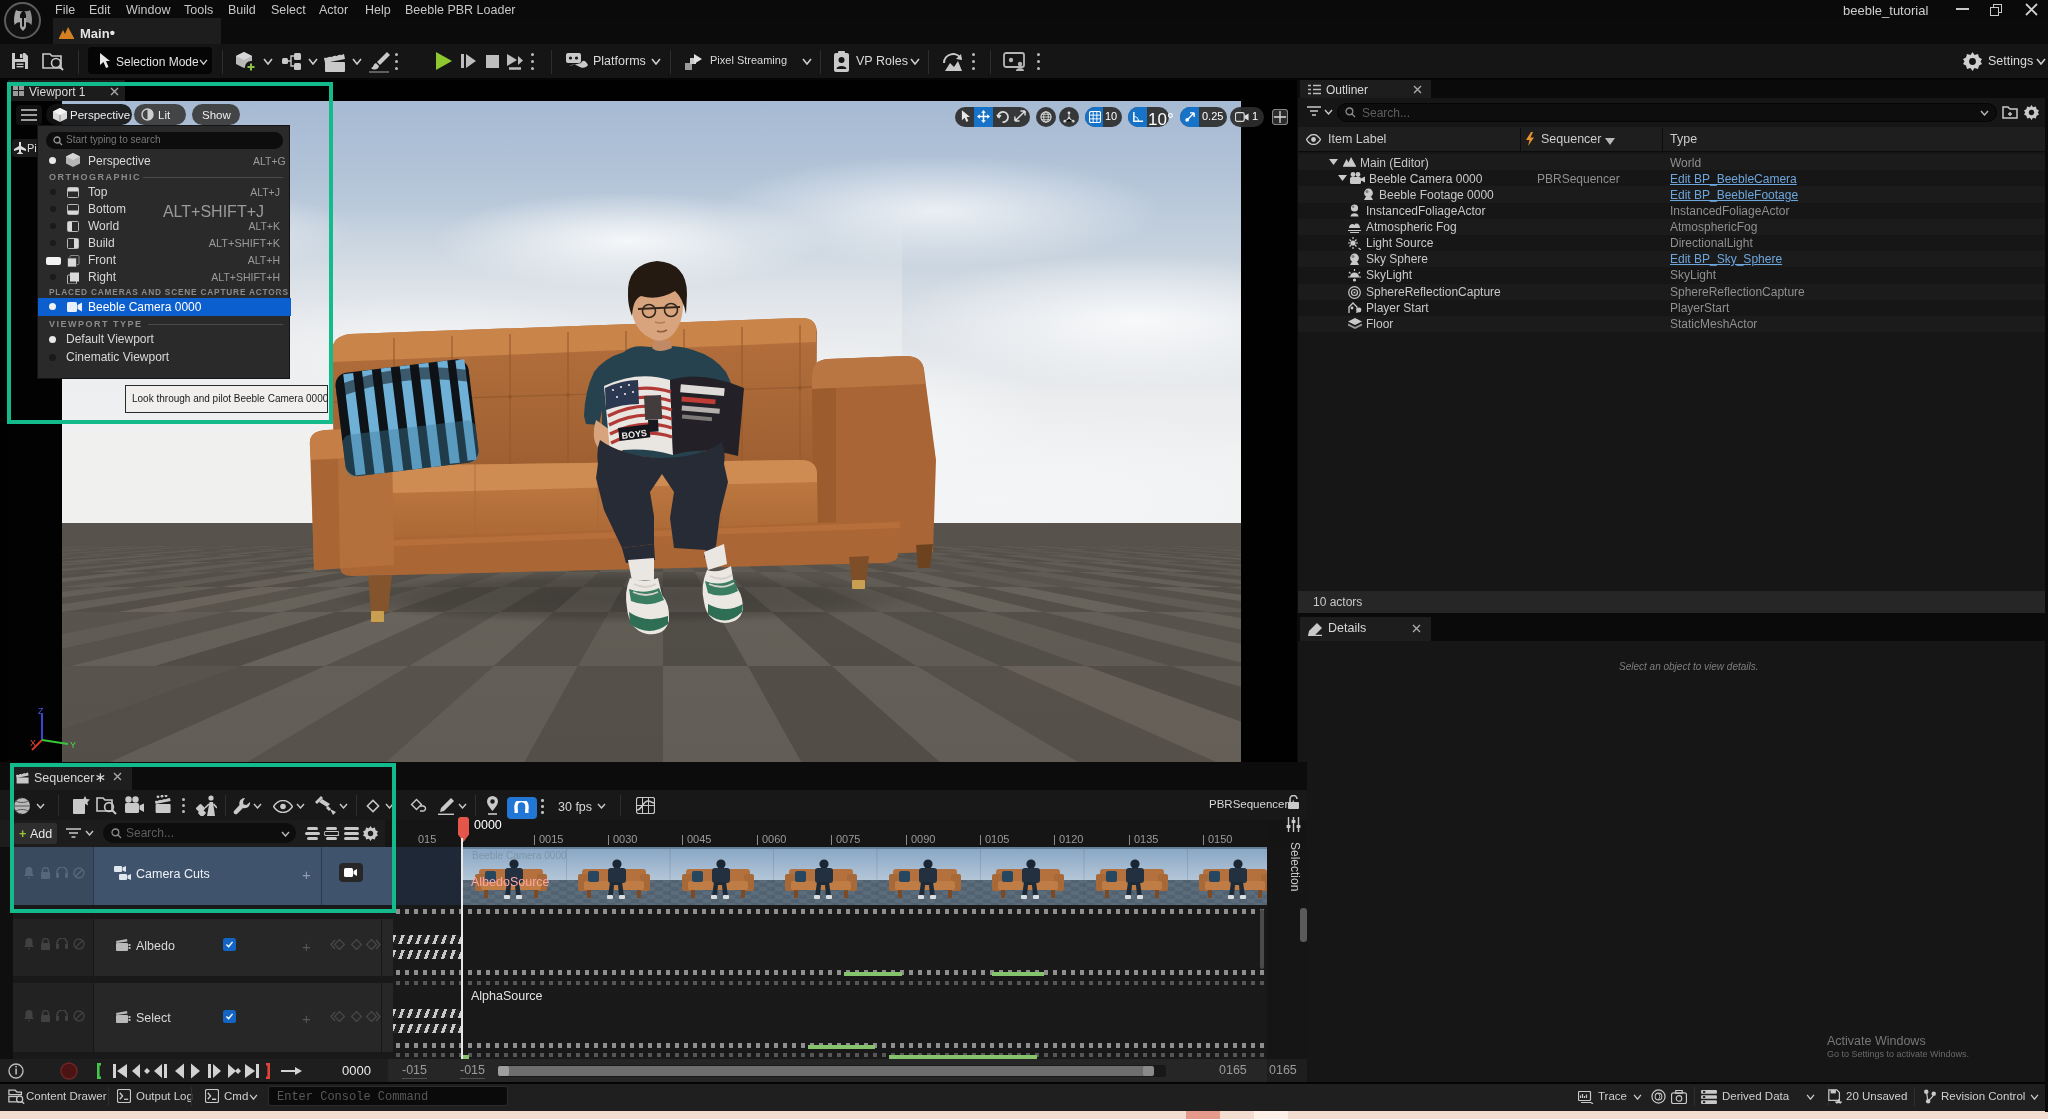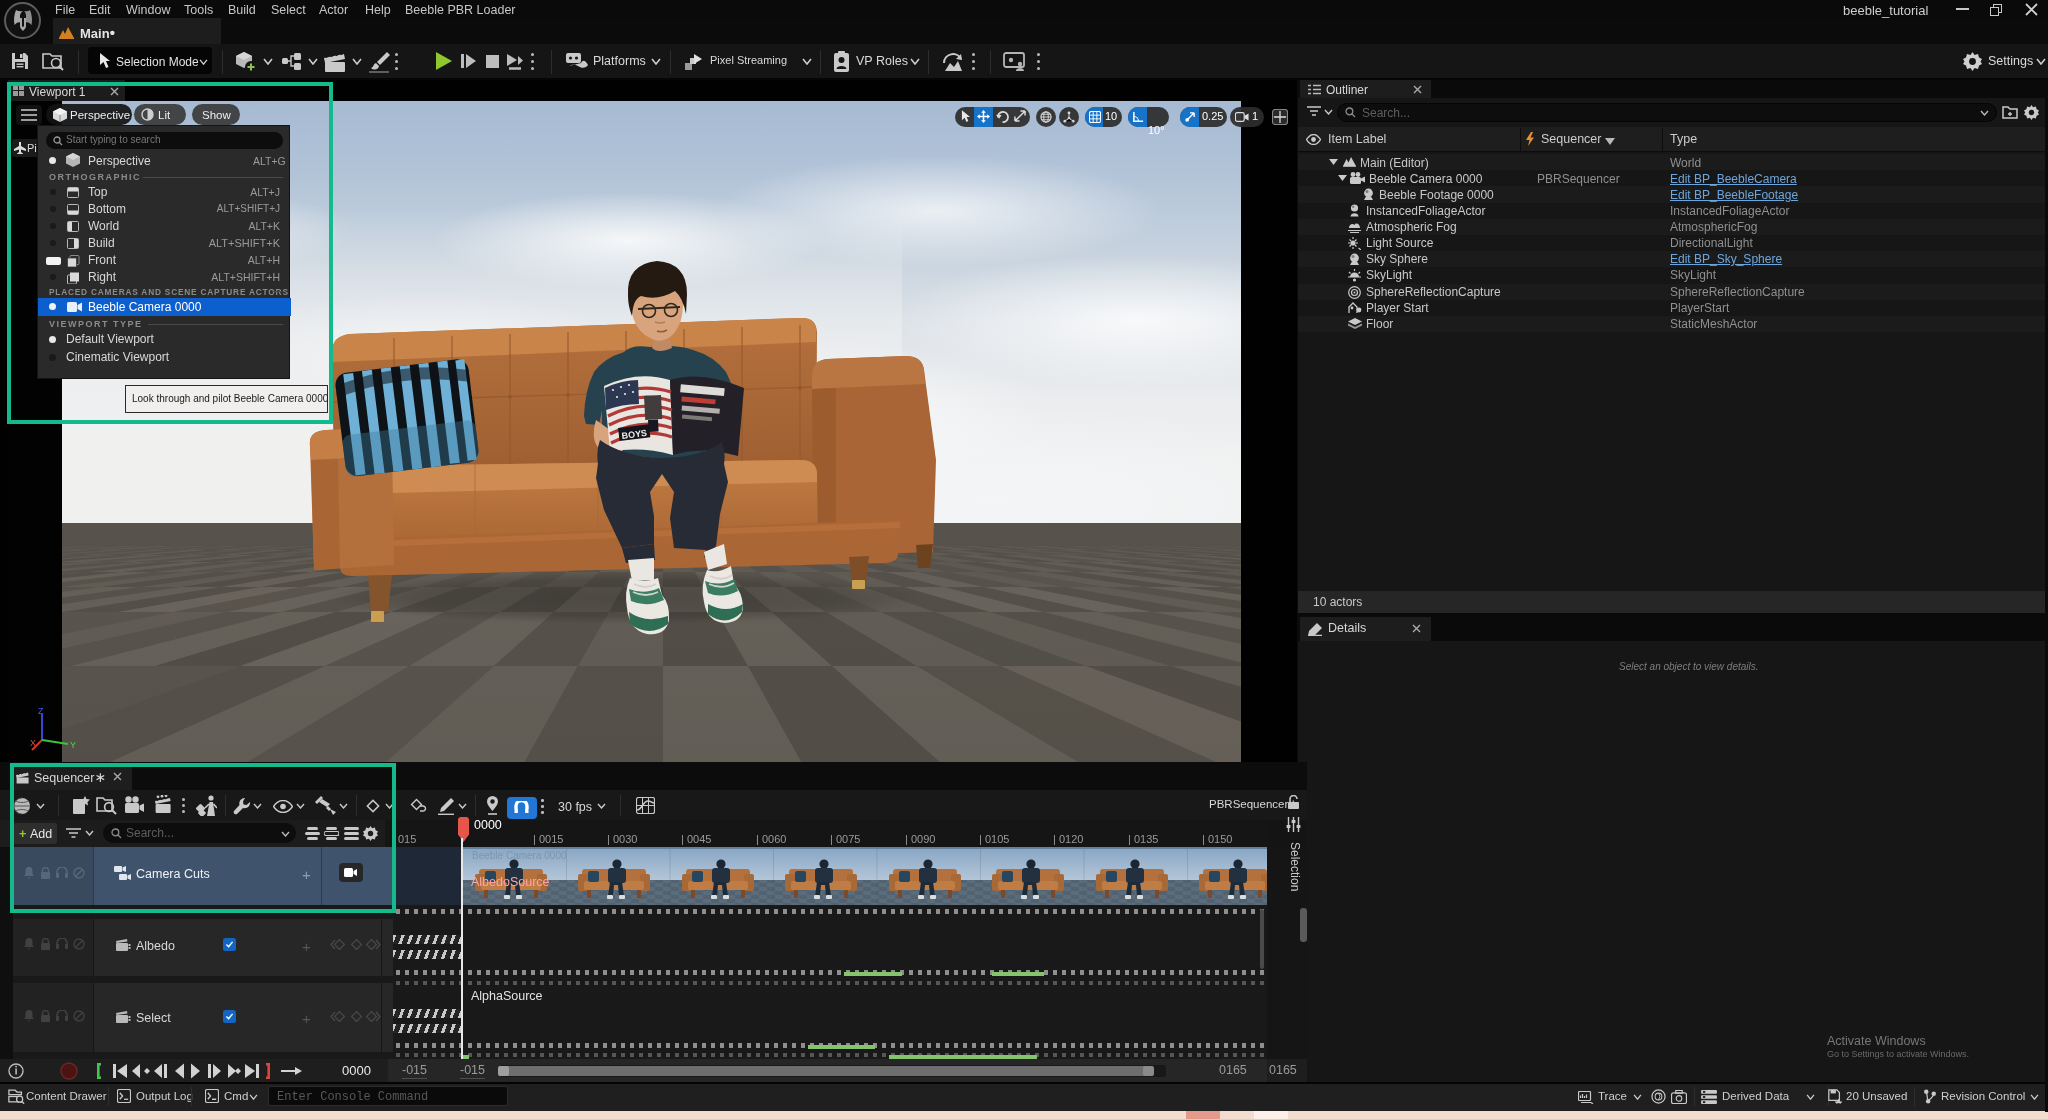--- a/index.html
+++ b/index.html
@@ -781,21 +781,21 @@
         <path d="M4.5 1 V12 M8.5 1 V12 M1 4.5 H12 M1 8.5 H12" stroke="#fff" stroke-width="1"></path>
       </svg>
 <div class="tx" style="left:1105px;top:110px;font-size:11px;color:#fff">10</div>
 <div class="a" style="left:1128px;top:107px;width:41px;height:20px;background:rgba(45,45,45,.93);border-radius:10px;overflow:hidden">
         <div class="a" style="left:0;top:0;width:19px;height:20px;background:#1673c8"></div>
       </div>
 <svg class="a" style="left:1132px;top:111px" width="12" height="12" viewBox="0 0 13 13">
         <path d="M2 1 L2 11 L12 11" stroke="#fff" stroke-width="1.6" fill="none"></path>
         <path d="M2 6 A5 5 0 0 1 7 11" stroke="#fff" stroke-width="1.2" fill="none"></path>
       </svg>
-<div class="tx" style="left:1148px;top:124px;font-size:11px;color:#fff">10°</div>
+<div class="tx" style="left:1148px;top:110px;font-size:17px;color:#fff">10°</div>
 <div class="a" style="left:1180px;top:107px;width:47px;height:20px;background:rgba(45,45,45,.93);border-radius:10px;overflow:hidden">
         <div class="a" style="left:0;top:0;width:19px;height:20px;background:#1673c8"></div>
       </div>
 <svg class="a" style="left:1184px;top:111px" width="12" height="12" viewBox="0 0 13 13">
         <path d="M2 11 L11 2 M11 2 H6.5 M11 2 V6.5" stroke="#fff" stroke-width="1.5" fill="none"></path>
         <circle cx="3.5" cy="9.5" r="2" fill="#fff"></circle>
       </svg>
 <div class="tx" style="left:1202px;top:110px;font-size:11px;color:#fff">0.25</div>
 <div class="a" style="left:1230px;top:107px;width:34px;height:20px;background:rgba(45,45,45,.93);border-radius:10px"></div>
 <svg class="a" style="left:1235px;top:112px" width="14" height="10" viewBox="0 0 16 11">
@@ -834,21 +834,21 @@
           <rect x="1" y="1" width="10" height="3.5" fill="#d9d9d9"></rect>
         </svg>
   <div class="tx" style="left:50px;top:59px">Top</div>
   <div class="tx" style="right:9px;top:60px;color:#9a9a9a;font-size:10.5px">ALT+J</div>
   <div class="a" style="left:12px;top:80px;width:6px;height:6px;border-radius:50%;background:#1a1a1a"></div>
   <svg class="a" style="left:29px;top:78px" width="12" height="11" viewBox="0 0 12 11">
           <rect x="0.5" y="0.5" width="11" height="10" rx="1" fill="none" stroke="#b9b9b9" stroke-width="1"></rect>
           <rect x="1" y="6.5" width="10" height="3.5" fill="#d9d9d9"></rect>
         </svg>
   <div class="tx" style="left:50px;top:76px">Bottom</div>
-  <div class="tx" style="right:9px;top:77px;color:#9a9a9a;font-size:10px">ALT+SHIFT+J</div>
+  <div class="tx" style="right:25px;top:77px;color:#9a9a9a;font-size:16px">ALT+SHIFT+J</div>
   <div class="a" style="left:12px;top:97px;width:6px;height:6px;border-radius:50%;background:#1a1a1a"></div>
   <svg class="a" style="left:29px;top:95px" width="12" height="11" viewBox="0 0 12 11">
           <rect x="0.5" y="0.5" width="11" height="10" rx="1" fill="none" stroke="#b9b9b9" stroke-width="1"></rect>
           <rect x="1" y="1" width="4" height="9" fill="#d9d9d9"></rect>
         </svg>
   <div class="tx" style="left:50px;top:93px">World</div>
   <div class="tx" style="right:9px;top:94px;color:#9a9a9a;font-size:10.5px">ALT+K</div>
   <div class="a" style="left:12px;top:114px;width:6px;height:6px;border-radius:50%;background:#1a1a1a"></div>
   <svg class="a" style="left:29px;top:112px" width="12" height="11" viewBox="0 0 12 11">
           <rect x="0.5" y="0.5" width="11" height="10" rx="1" fill="none" stroke="#b9b9b9" stroke-width="1"></rect>
@@ -1226,21 +1226,21 @@
       <rect x="0" y="5" width="15" height="3" rx="1.5" fill="#c9c9c9"></rect>
       <rect x="0" y="10" width="15" height="3" rx="1.5" fill="#c9c9c9"></rect>
     </svg>
 <svg class="a" style="left:363px;top:826px" width="15" height="15" viewBox="0 0 19 19">
       <path d="M9.5 0 L11.5 3 L15 2 L16 5.5 L19 7 L17.5 9.5 L19 12 L16 13.5 L15 17 L11.5 16 L9.5 19 L7.5 16 L4 17 L3 13.5 L0 12 L1.5 9.5 L0 7 L3 5.5 L4 2 L7.5 3 Z" fill="#c9c9c9"></path>
       <circle cx="9.5" cy="9.5" r="3.4" fill="#1c1c1c"></circle>
     </svg>
 
 <div class="a" style="left:385px;top:820px;width:882px;height:27px;background:#151515"></div>
 <div id="ruler" style="position:absolute;left:0;top:0;font-size:11px;color:#9a9a9a">
-<span class="tx" style="left:398px;top:833px">015</span>
+<span class="tx" style="left:418px;top:833px">015</span>
 <span class="tx" style="left:533px;top:833px">| 0015</span>
 <span class="tx" style="left:607px;top:833px">| 0030</span>
 <span class="tx" style="left:681px;top:833px">| 0045</span>
 <span class="tx" style="left:756px;top:833px">| 0060</span>
 <span class="tx" style="left:830px;top:833px">| 0075</span>
 <span class="tx" style="left:905px;top:833px">| 0090</span>
 <span class="tx" style="left:979px;top:833px">| 0105</span>
 <span class="tx" style="left:1053px;top:833px">| 0120</span>
 <span class="tx" style="left:1128px;top:833px">| 0135</span>
 <span class="tx" style="left:1202px;top:833px">| 0150</span>

